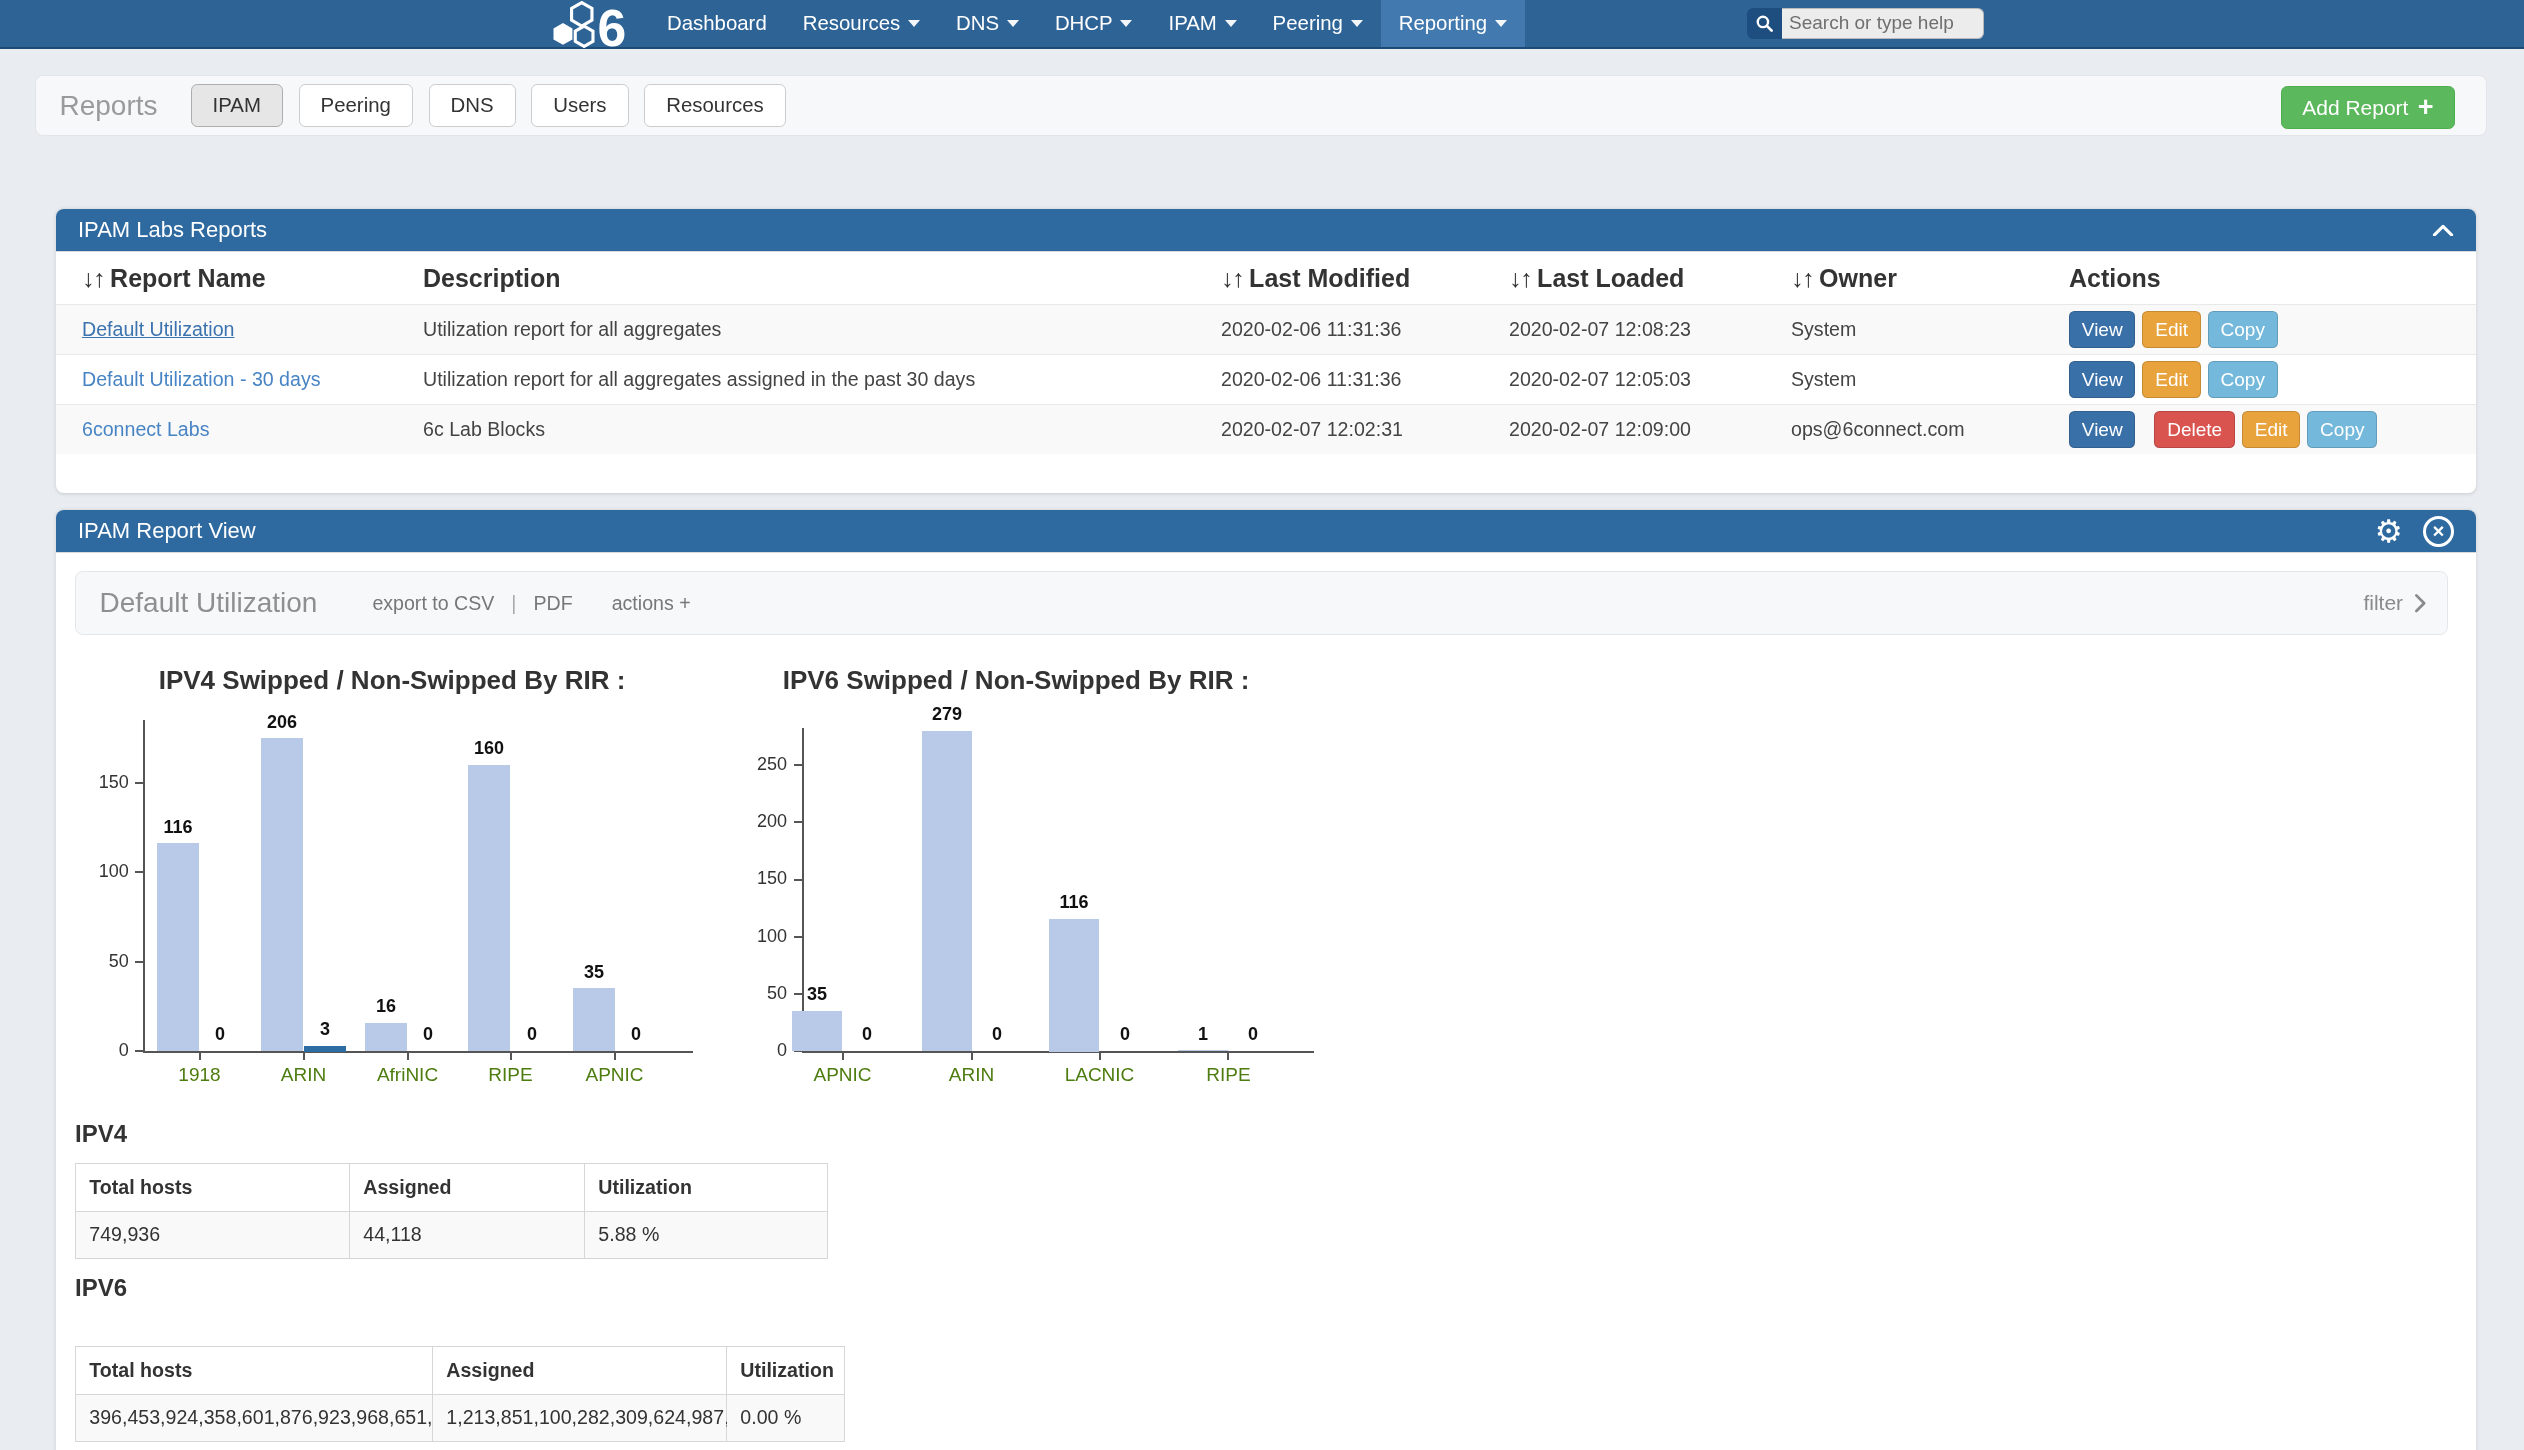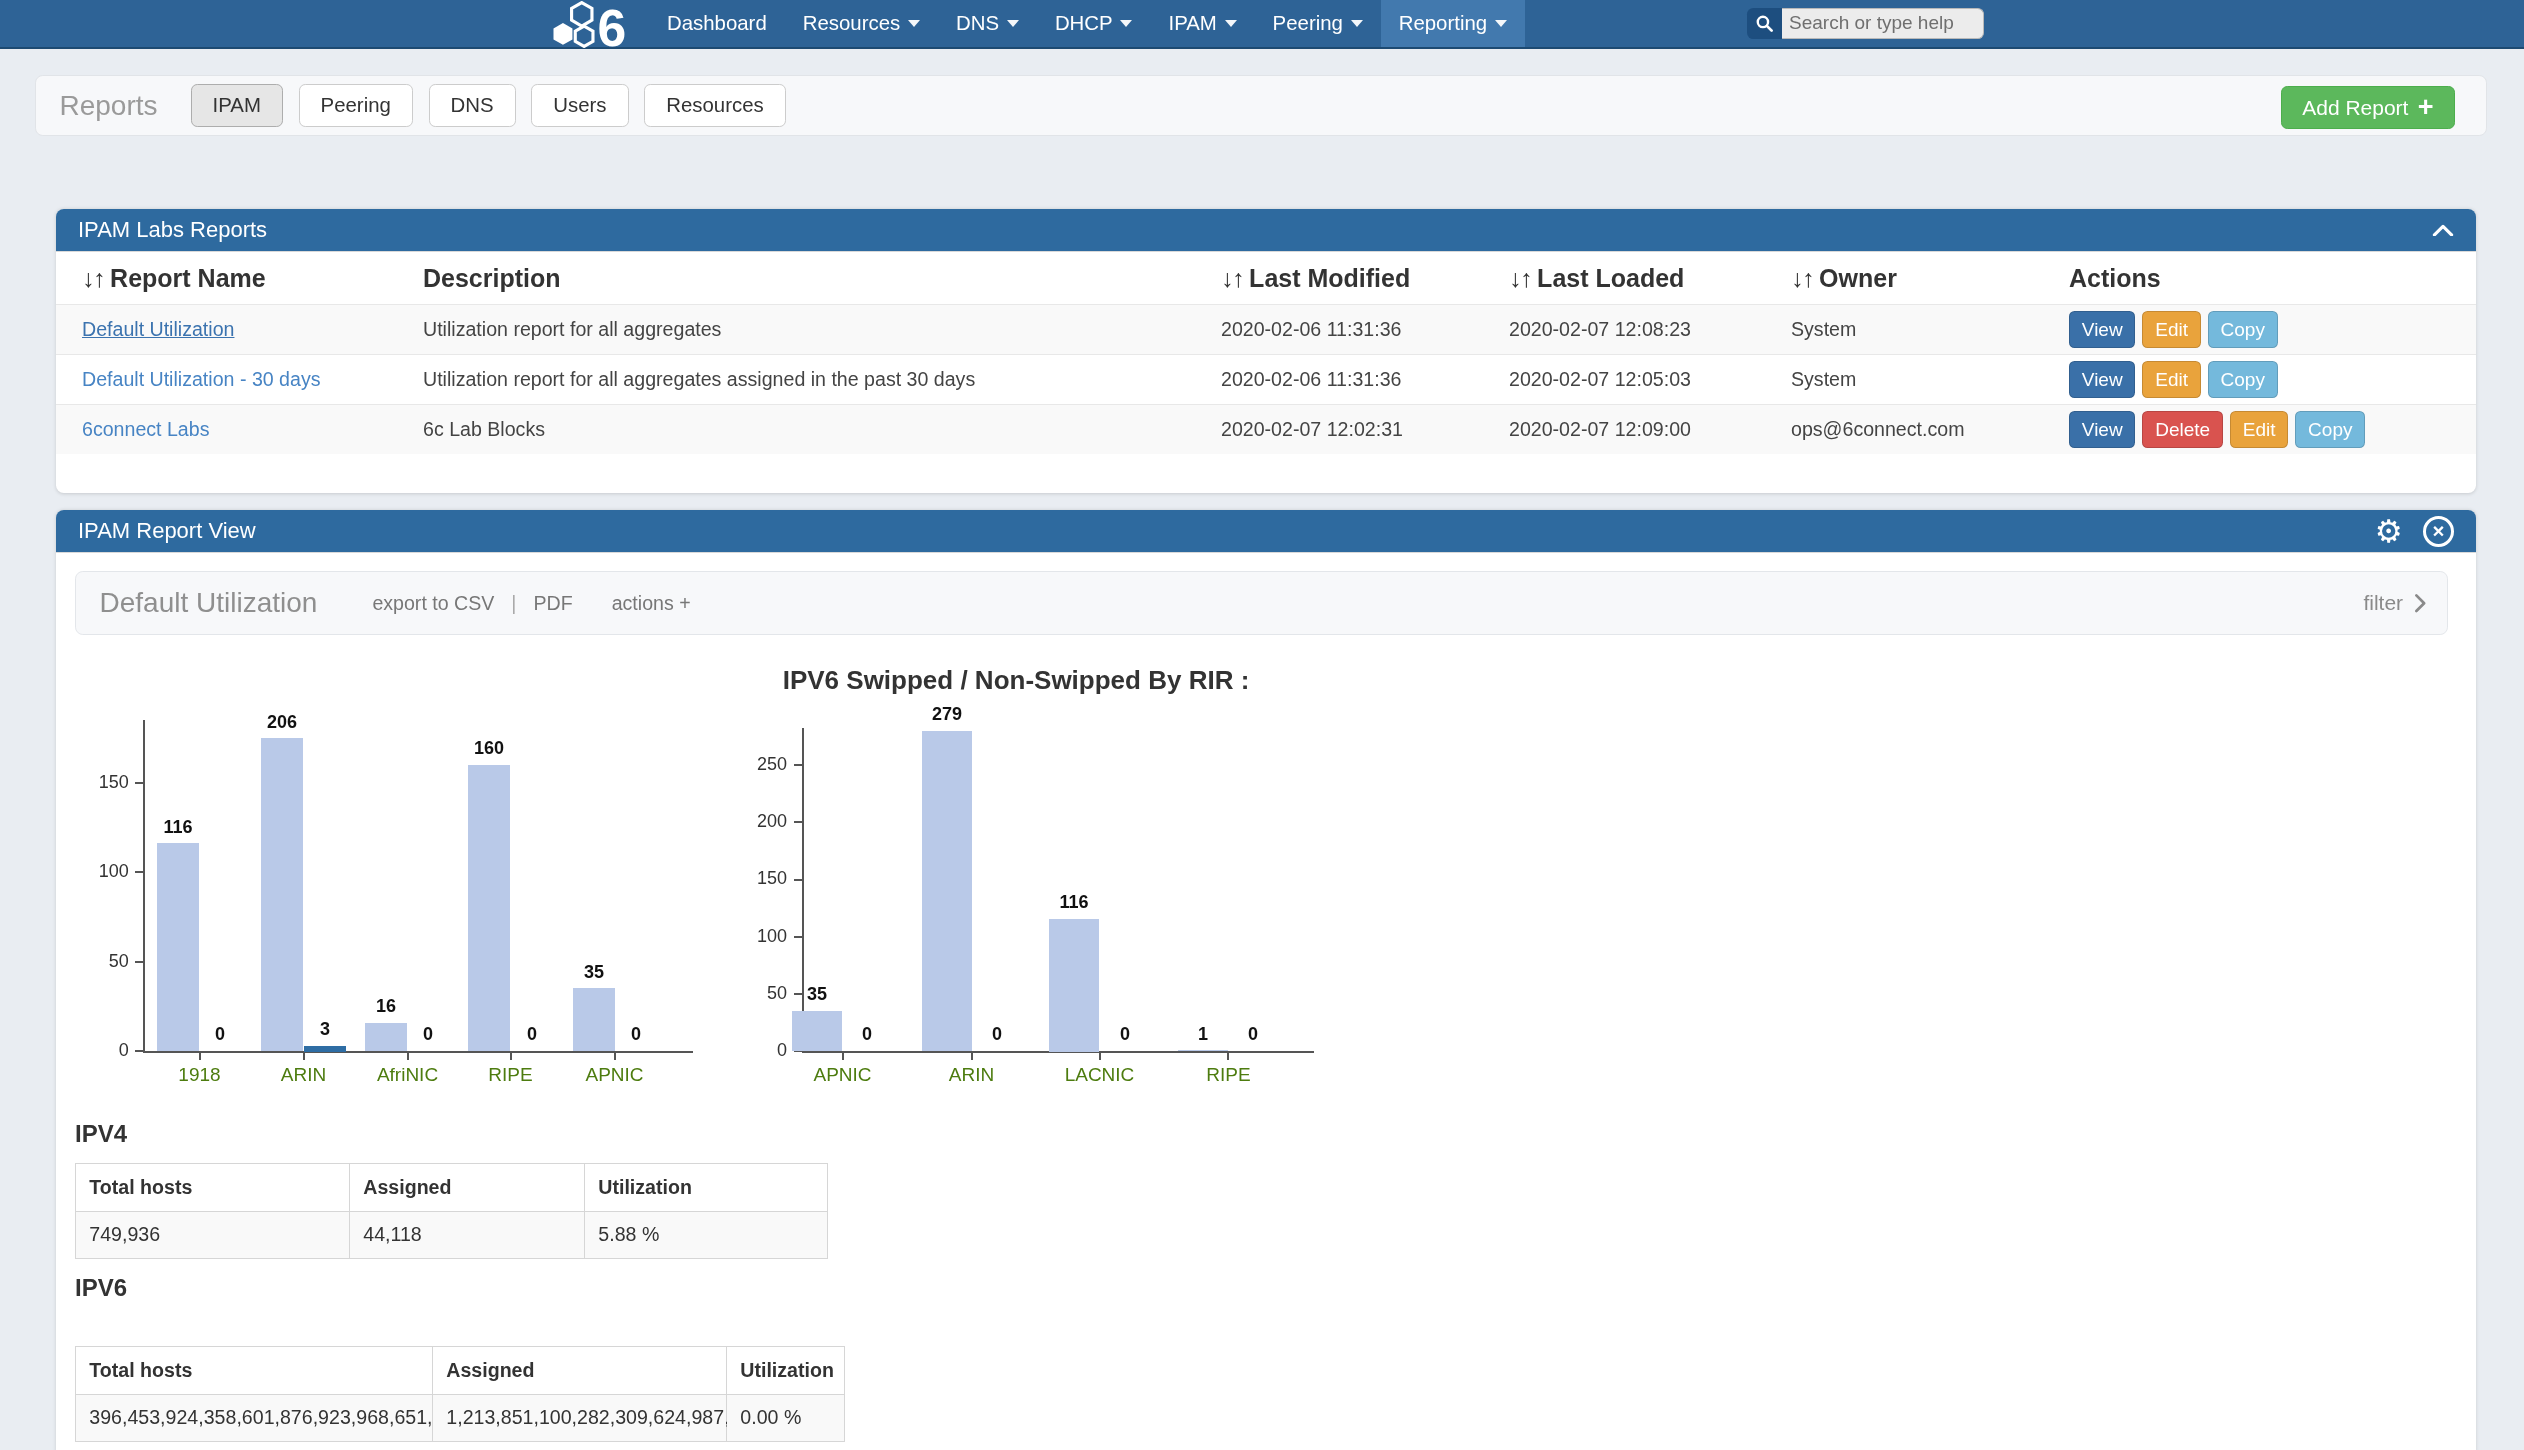--- a/index.html
+++ b/index.html
@@ -69,21 +69,21 @@
   .srow{height:49px;font-size:19.6px;color:#444;border-top:1.6px solid #e8e8e8;}
   .srow.alt{background:#f9f9f9;}
   .rlink{color:var(--link,#4784c4);text-decoration:none;font-size:19.6px;cursor:pointer;}
   .rlink.u{text-decoration:underline;color:#3b73af;}
   .abtn{display:inline-flex;align-items:center;height:35px;padding:0 11.8px;
     margin-right:7px;border-radius:5.5px;color:#fff;font-size:19px;cursor:pointer;
     border:0.8px solid rgba(0,0,0,.15);}
   .btn-view{background:var(--btn_view,#3a70a8);}
   .btn-edit{background:var(--btn_edit,#e9a33c);}
   .btn-copy{background:var(--btn_copy,#74b9dc);}
-  .btn-delete{background:var(--btn_delete,#d9534f);}
+  .btn-delete{background:var(--btn_delete,#d9534f);margin-left:12px;}
 
   
   .view{top:510px;height:941px;border-radius:7.8px 7.8px 0 0;position:absolute;}
   .toolbar{position:absolute;left:19px;right:28px;top:61px;height:64px;
     background:#f7f8fa;border:0.8px solid #e3e6ea;border-radius:7.8px;
     display:flex;align-items:center;box-sizing:border-box;}
   .rtitle{font-size:28px;color:#8f8f8f;margin:0 38px 0 23.5px;}
   .tlink{font-size:19.6px;color:#777;margin:0 17px;cursor:pointer;}
   .tsep{font-size:19.6px;color:#aaa;}
   .filter{margin-left:auto;margin-right:20.4px;display:flex;align-items:center;
@@ -244,20 +244,21 @@
       <span class="tlink" style="margin-left:22px;">actions +</span>
       <span class="filter">
         <span>filter</span>
         <svg width="12.5" height="20.4" viewBox="0 0 16 26">
           <polyline points="3,3 13,13 3,23" fill="none" stroke="#8a8a8a" stroke-width="3.5" stroke-linecap="round" stroke-linejoin="round"></polyline>
         </svg>
       </span>
     </div>
 
     <div class="charts-layer">
+        <div class="c-title" style="left: -56px; top: 155px;">IPV4 Swipped / Non-Swipped By RIR :</div>
         <div class="axis" style="left: 87px; top: 210px; width: 1.6px; height: 332px;"></div>
         <div class="axis" style="left: 87px; top: 541px; width: 550px; height: 1.6px;"></div>
         <div class="ytick" style="left: 79px; top: 540px; width: 7.8px; height: 1.6px;"></div>
         <div class="ylab" style="left: 11.8px; top: 530px; width: 61px;">0</div>
         <div class="ytick" style="left: 79px; top: 451px; width: 7.8px; height: 1.6px;"></div>
         <div class="ylab" style="left: 11.8px; top: 441px; width: 61px;">50</div>
         <div class="ytick" style="left: 79px; top: 361px; width: 7.8px; height: 1.6px;"></div>
         <div class="ylab" style="left: 11.8px; top: 351px; width: 61px;">100</div>
         <div class="ytick" style="left: 79px; top: 272px; width: 7.8px; height: 1.6px;"></div>
         <div class="ylab" style="left: 11.8px; top: 262px; width: 61px;">150</div>

